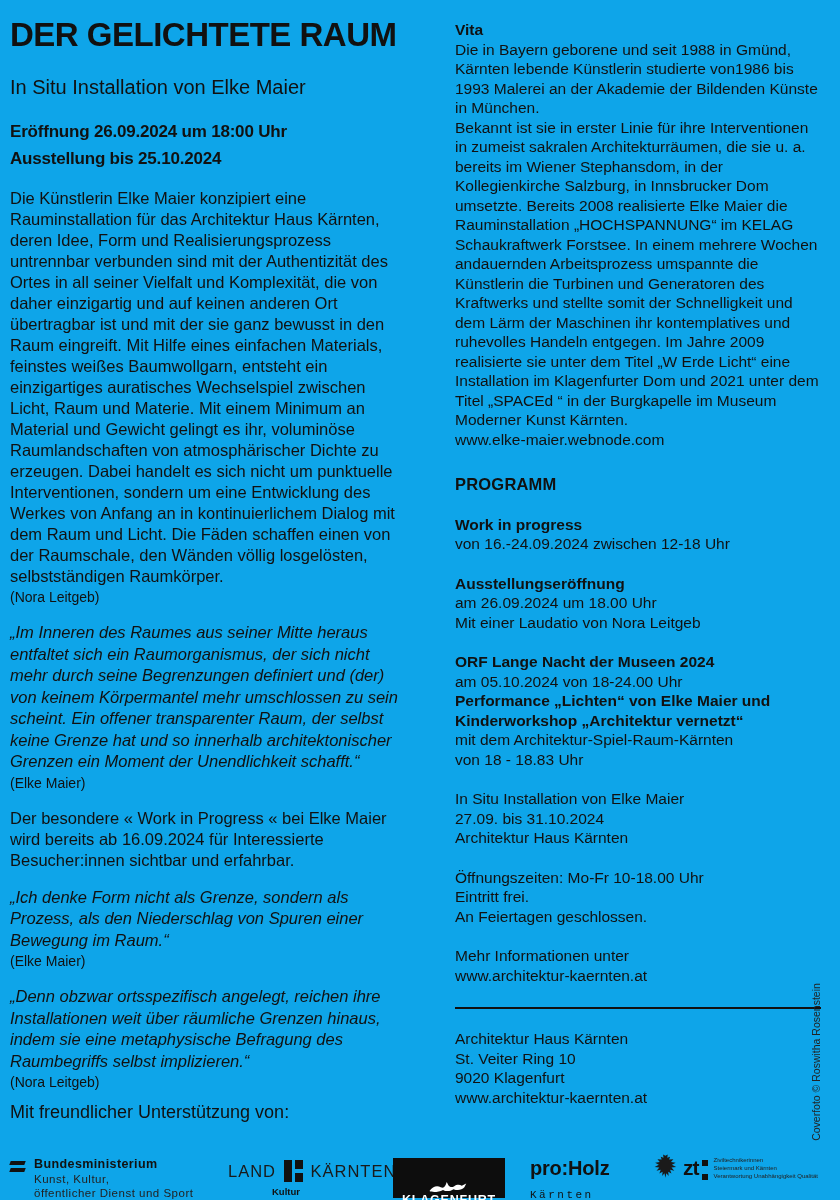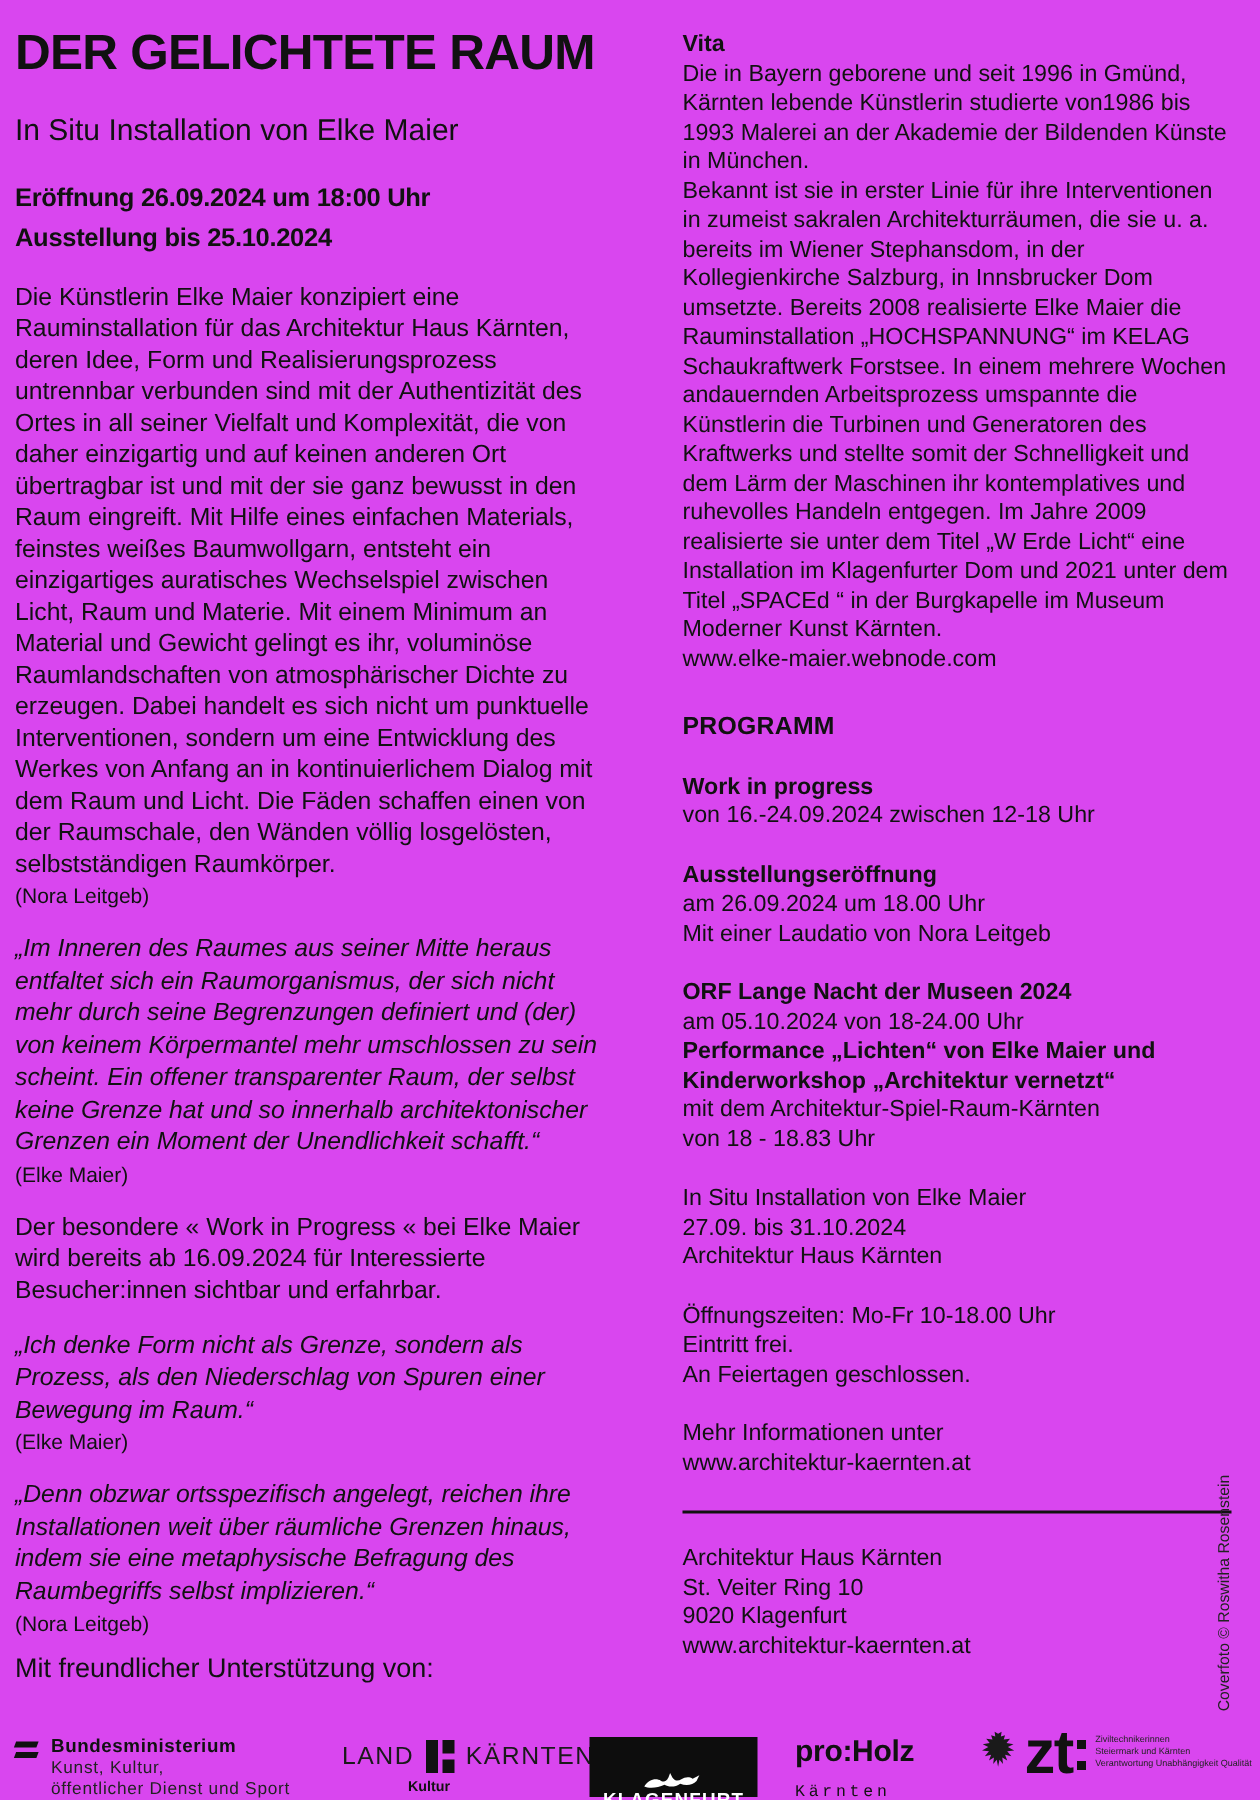--- a/index.html
+++ b/index.html
@@ -1,16 +1,16 @@
 <!DOCTYPE html>
 <html><head>
 <meta charset="utf-8">
 <style>
   html,body{margin:0;padding:0;background:#e8e8e8;}
-  .page{position:relative;width:840px;height:1200px;background:#d946ef;overflow:hidden;
+  .page{position:relative;width:840px;height:1200px;background:#0ea5e9;overflow:hidden;
         font-family:"Liberation Sans",sans-serif;color:#111;}
   
   .col-left{position:absolute;left:10px;top:18px;width:398px;}
   .main-title{margin:0;font-size:33px;line-height:34px;font-weight:bold;letter-spacing:-0.5px;}
   .subtitle{margin-top:22px;font-size:20px;line-height:26px;}
   .opening{margin-top:18px;font-size:17px;line-height:27px;font-weight:bold;letter-spacing:-0.2px;}
   .body-par{margin:16px 0 0 0;font-size:16.5px;line-height:21px;}
   .quote-par{margin:16px 0 0 0;font-size:16.5px;line-height:21.5px;font-style:italic;}
   .credit-line{margin-top:1px;font-size:14px;line-height:18px;}
   .support-label{position:absolute;left:10px;top:1102px;font-size:18px;}
@@ -49,21 +49,21 @@
   .kf-name{font-size:12.5px;font-weight:bold;letter-spacing:0.8px;line-height:13px;}
   .kf-sub{font-size:4.5px;letter-spacing:1.4px;line-height:6px;}
   
   .ph{left:530px;top:12px;}
   .ph-name{font-size:20px;font-weight:bold;letter-spacing:-0.2px;}
   .ph-sub{margin-top:9px;font-family:"Liberation Mono",monospace;font-size:11px;letter-spacing:2.5px;}
   
   .zt{left:650px;top:7px;display:flex;align-items:center;}
   .zt .eagle{margin-right:5px;}
   .zt-mark-wrap{display:flex;align-items:flex-end;}
-  .zt-mark{font-size:41px;font-weight:bold;line-height:30px;letter-spacing:-1px;}
+  .zt-mark{font-size:21px;font-weight:bold;line-height:30px;letter-spacing:-1px;}
   .zt-colon{display:inline-flex;flex-direction:column;justify-content:space-between;height:20px;margin:0 0 3px 3px;}
   .zt-colon span{display:block;width:6px;height:6px;background:#111;}
   .zt-lines{margin-left:6px;font-size:6px;line-height:8px;color:#222;}
 </style>
 </head>
 <body>
 
 <div class="page">
 
   <div class="col-left">
@@ -79,21 +79,21 @@
     <div class="credit-line">(Elke Maier)</div>
     <p class="body-par">Der besondere « Work in Progress « bei Elke Maier wird bereits ab 16.09.2024 für Interessierte Besucher:innen sichtbar und erfahrbar.</p>
     <p class="quote-par">„Ich denke Form nicht als Grenze, sondern als Prozess, als den Niederschlag von Spuren einer Bewegung im Raum.“</p>
     <div class="credit-line">(Elke Maier)</div>
     <p class="quote-par">„Denn obzwar ortsspezifisch angelegt, reichen ihre Installationen weit über räumliche Grenzen hinaus, indem sie eine metaphysische Befragung des Raumbegriffs selbst implizieren.“</p>
     <div class="credit-line">(Nora Leitgeb)</div>
   </div>
 
   <div class="col-right">
     <div class="vita-head">Vita</div>
-    <div>Die in Bayern geborene und seit 1996 in Gmünd, Kärnten lebende Künstlerin studierte von1986 bis 1993 Malerei an der Akademie der Bildenden Künste in München.</div>
+    <div>Die in Bayern geborene und seit 1988 in Gmünd, Kärnten lebende Künstlerin studierte von1986 bis 1993 Malerei an der Akademie der Bildenden Künste in München.</div>
     <div>Bekannt ist sie in erster Linie für ihre Interventionen in zumeist sakralen Architekturräumen, die sie u. a. bereits im Wiener Stephansdom, in der Kollegienkirche Salzburg, in Innsbrucker Dom umsetzte. Bereits 2008 realisierte Elke Maier die Rauminstallation „HOCHSPANNUNG“ im KELAG Schaukraftwerk Forstsee. In einem mehrere Wochen andauernden Arbeitsprozess umspannte die Künstlerin die Turbinen und Generatoren des Kraftwerks und stellte somit der Schnelligkeit und dem Lärm der Maschinen ihr kontemplatives und ruhevolles Handeln entgegen. Im Jahre 2009 realisierte sie unter dem Titel „W Erde Licht“ eine Installation im Klagenfurter Dom und 2021 unter dem Titel „SPACEd “ in der Burgkapelle im Museum Moderner Kunst Kärnten.</div>
     <div class="website">www.elke-maier.webnode.com</div>
 
     <div class="programm-head">PROGRAMM</div>
 
     <div class="block">
       <div class="b">Work in progress</div>
       <div>von 16.-24.09.2024 zwischen 12-18 Uhr</div>
     </div>
 

